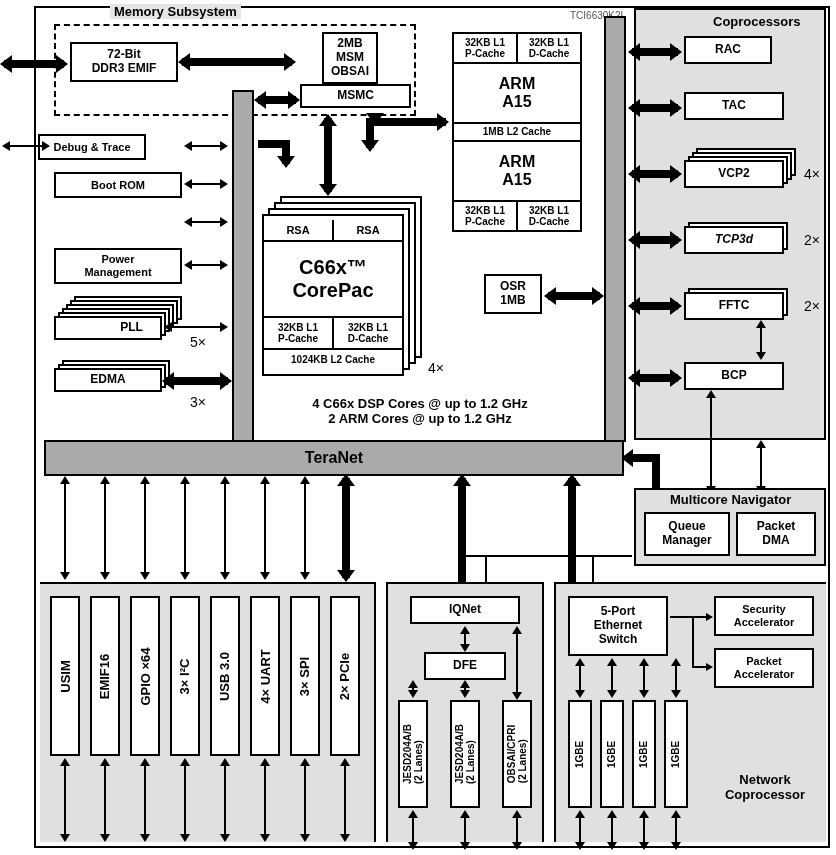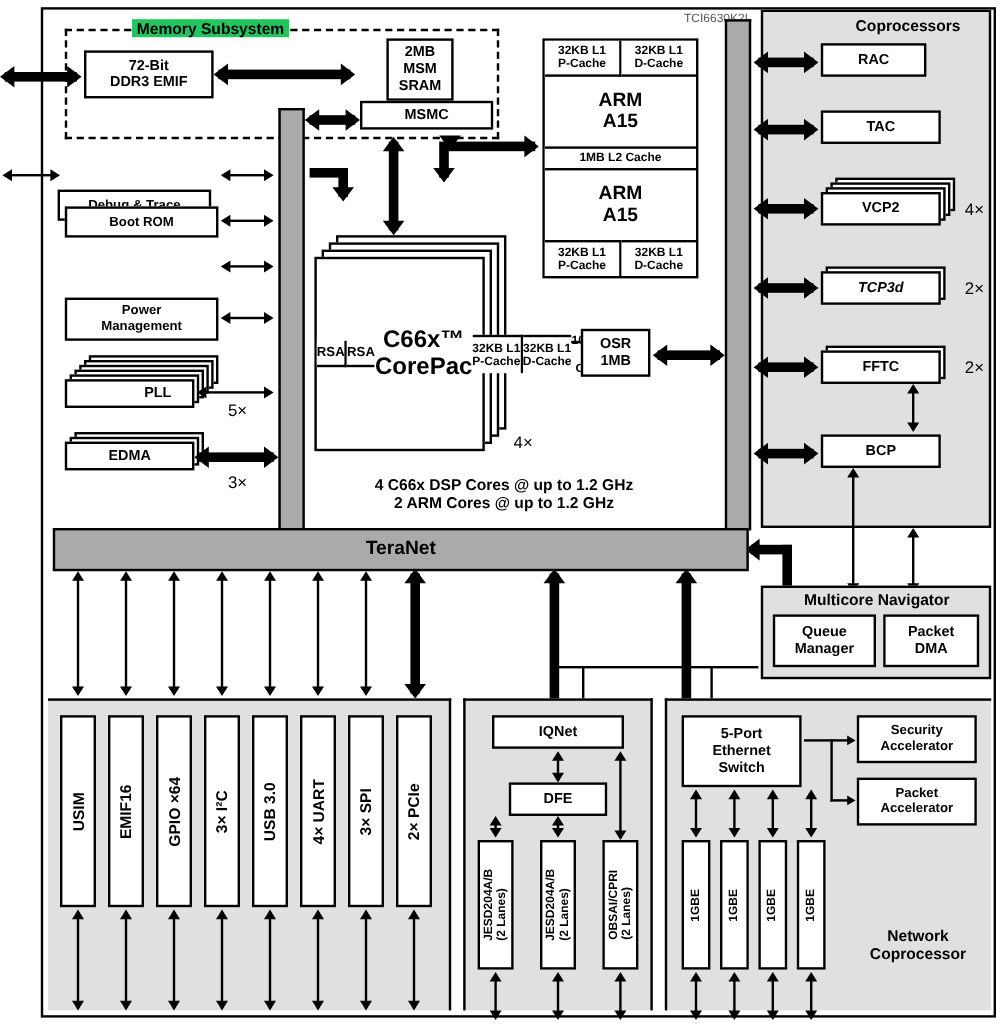--- a/index.html
+++ b/index.html
@@ -141,33 +141,33 @@
   <div class="outer"></div>
   <div class="chip-label" style="left:570px; top:10px;">TCI6630K2L</div>
 
   <div class="teranet" style="left:44px; top:440px; width:580px; height:36px; z-index:3; display:flex; align-items:center; justify-content:center;">
     <span class="big" style="font-weight:bold;">TeraNet</span>
   </div>
   <div class="teranet" style="left:232px; top:90px; width:22px; height:352px; z-index:2; border-bottom:none;"></div>
   <div class="teranet" style="left:604px; top:16px; width:22px; height:426px; z-index:2; border-bottom:none;"></div>
 
   <div class="dashed" style="left:54px; top:24px; width:362px; height:92px;"></div>
-  <div class="label mid" style="left:110px; top:16px; background:#22c55e; padding:0 4px;">Memory Subsystem</div>
+  <div class="label mid" style="left:110px; top:4px; background:#e5e5e5; padding:0 4px;">Memory Subsystem</div>
   <div class="box" style="left:70px; top:42px; width:108px; height:40px; white-space:pre;">72-Bit
 DDR3 EMIF</div>
   <div class="box" style="left:322px; top:32px; width:56px; height:52px; white-space:pre;">2MB
 MSM
-SRAM</div>
+OBSAI</div>
   <div class="box" style="left:300px; top:84px; width:111px; height:24px;">MSMC</div>
 
   <div class="dah dah-t" style="left:4px; top:60px; width:60px;"></div>
   <div class="dah dah-t" style="left:182px; top:58px; width:110px;"></div>
   <div class="dah dah-t" style="left:258px; top:96px; width:38px;"></div>
 
-  <div class="box" style="left:48px; top:134px; width:128px; height:26px; font-size:11px;margin-top:24px;">Debug &amp; Trace</div>
+  <div class="box" style="left:38px; top:134px; width:108px; height:26px; font-size:11px;">Debug &amp; Trace</div>
   <div class="box" style="left:54px; top:172px; width:128px; height:26px; font-size:11px;">Boot ROM</div>
   <div class="box" style="left:54px; top:248px; width:128px; height:36px; font-size:11px; white-space:pre;">Power
 Management</div>
 
   <div class="stack-wrap" style="left:54px; top:296px; width:128px; height:44px;">
     <div class="stack-card" style="left:20px; top:0; width:108px; height:24px;"></div>
     <div class="stack-card" style="left:16px; top:4px; width:108px; height:24px;"></div>
     <div class="stack-card" style="left:12px; top:8px; width:108px; height:24px;"></div>
     <div class="stack-card" style="left:8px; top:12px; width:108px; height:24px;"></div>
     <div class="stack-card" style="left:4px; top:16px; width:108px; height:24px;"></div>
@@ -187,21 +187,21 @@
   <div class="dah" style="left:186px; top:183px; width:40px;"></div>
   <div class="dah" style="left:186px; top:221px; width:40px;"></div>
   <div class="dah" style="left:186px; top:264px; width:40px;"></div>
   <div class="dah" style="left:166px; top:326px; width:60px;"></div>
   <div class="dah dah-t" style="left:166px; top:377px; width:62px;"></div>
 
   <div class="stack-wrap" style="left:262px; top:196px; width:160px; height:180px;">
     <div class="stack-card" style="left:18px; top:0; width:142px; height:162px;"></div>
     <div class="stack-card" style="left:12px; top:6px; width:142px; height:162px;"></div>
     <div class="stack-card" style="left:6px; top:12px; width:142px; height:162px;"></div>
-    <div class="box" style="left:0; top:18px; width:142px; height:162px; justify-content:space-between; padding:0;">
+    <div class="box" style="left:0; top:18px; width:142px; height:162px; flex-direction:column; justify-content:center; padding:0;">
       <div style="display:flex; width:100%;">
         <div class="box" style="position:relative; flex:1; height:22px; border:none; border-right:2px solid #000; border-bottom:2px solid #000; font-size:11px;">RSA</div>
         <div class="box" style="position:relative; flex:1; height:22px; border:none; border-bottom:2px solid #000; font-size:11px;">RSA</div>
       </div>
       <div class="big" style="white-space:pre; padding:14px 0; font-size:20px;">C66x™
 CorePac</div>
       <div style="display:flex; width:100%;">
         <div class="box small" style="position:relative; flex:1; height:32px; border:none; border-top:2px solid #000; border-right:2px solid #000; white-space:pre;">32KB L1
 P-Cache</div>
         <div class="box small" style="position:relative; flex:1; height:32px; border:none; border-top:2px solid #000; white-space:pre;">32KB L1

